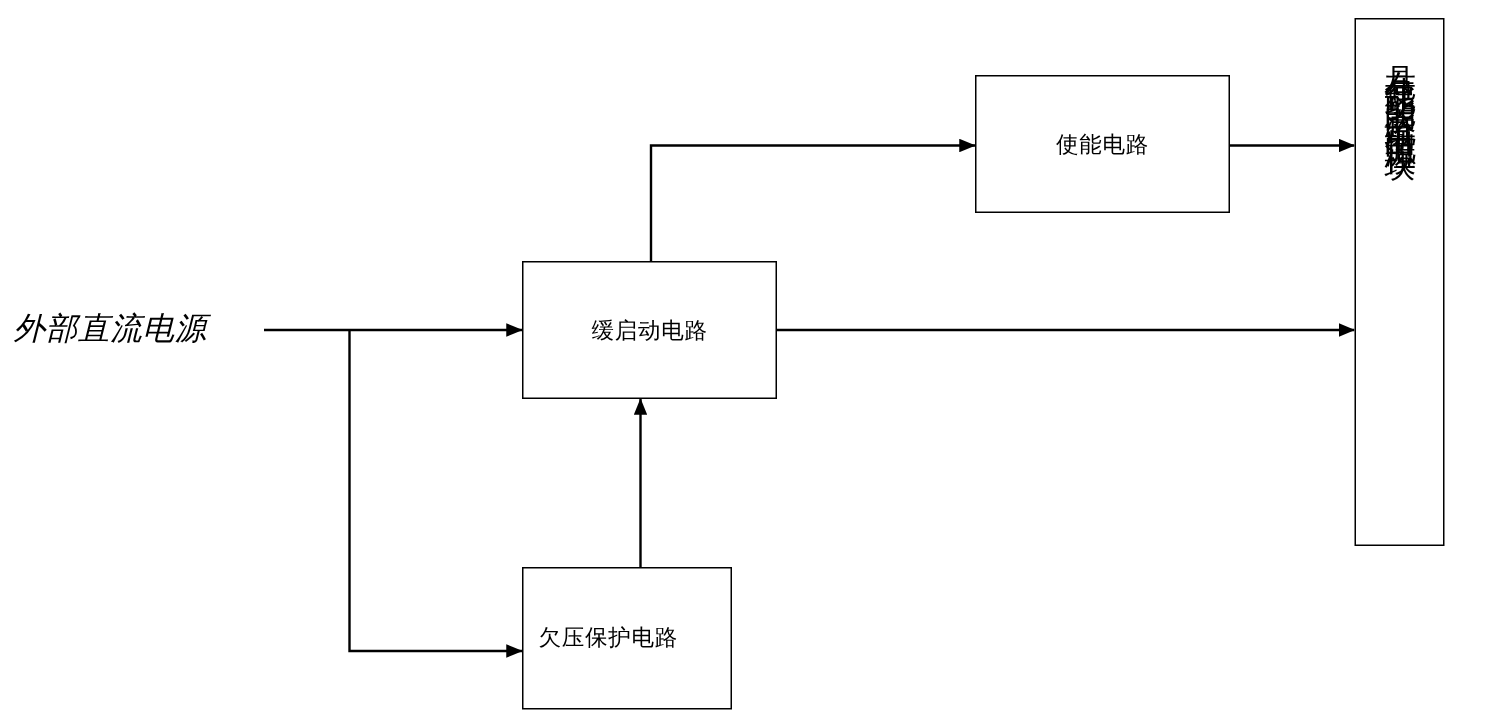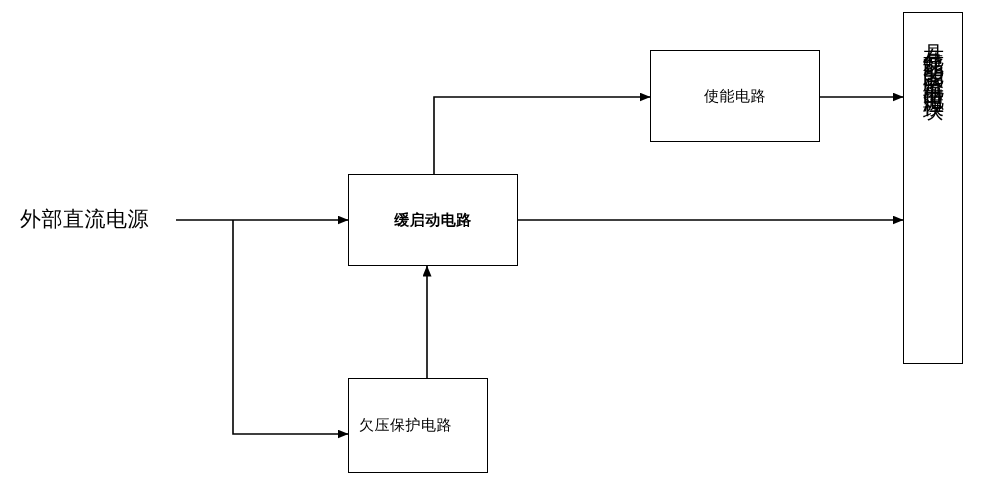--- a/index.html
+++ b/index.html
@@ -51,21 +51,21 @@
     top: 0;
     width: 1000px;
     height: 483px;
     pointer-events: none;
   }
   .wire {
     stroke: #000000;
     stroke-width: 1.6;
     fill: none;
   }
-  .node-soft { padding: 0 6px; font-weight: bold; }
+  .node-soft { padding: 0 6px; }
   .node-uv { padding: 0 10px; text-align: left; justify-content: flex-start; }
 </style>
 </head>
 <body>
 
 <div id="canvas">
 
   <svg class="wires" viewBox="0 0 1000 483">
     <defs>
       <marker id="arrow" markerWidth="11" markerHeight="9" refX="10.5" refY="4.5" orient="auto" markerUnits="userSpaceOnUse">
@@ -79,21 +79,21 @@
 
     <path class="wire" d="M434,174 L434,97 L650,97" marker-end="url(#arrow)"></path>
 
     <path class="wire" d="M427,378 L427,266" marker-end="url(#arrow)"></path>
 
     <path class="wire" d="M518,220 L903,220" marker-end="url(#arrow)"></path>
 
     <path class="wire" d="M820,97 L903,97" marker-end="url(#arrow)"></path>
   </svg>
 
-  <div class="label" style="left:20px; top:205px;">外部直流电源</div>
+  <div class="label" style="left:9px; top:205px;font-style:italic;">外部直流电源</div>
 
   <div class="node node-soft" style="left:348px; top:174px; width:170px; height:92px;">缓启动电路</div>
 
   <div class="node" style="left:650px; top:50px; width:170px; height:92px;">使能电路</div>
 
   <div class="node node-uv" style="left:348px; top:378px; width:140px; height:95px;">欠压保护电路</div>
 
   <div class="node node-vertical" style="left:903px; top:12px; width:60px; height:352px;">具有使能功能的直流输出电源模块</div>
 
 </div>

